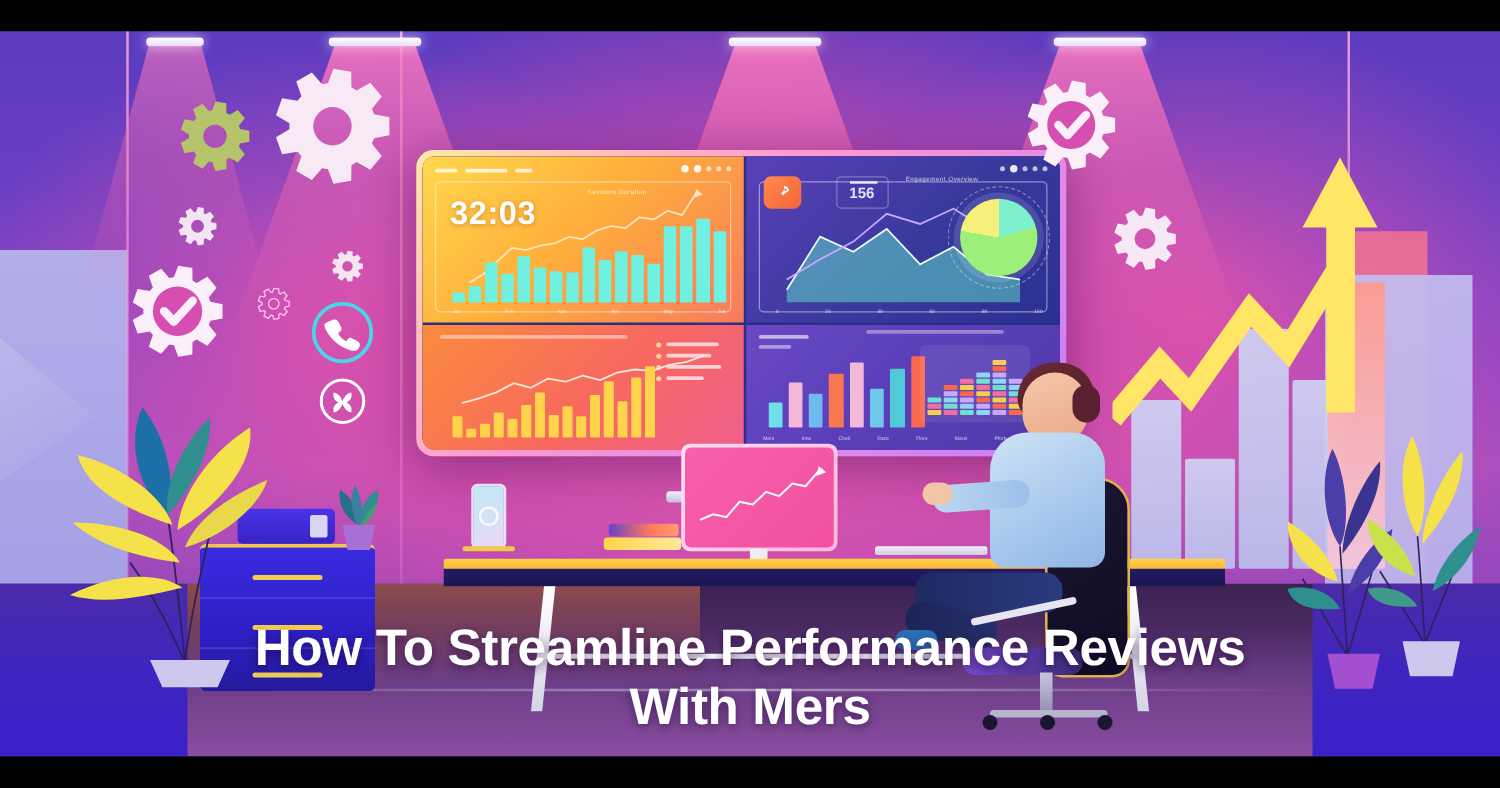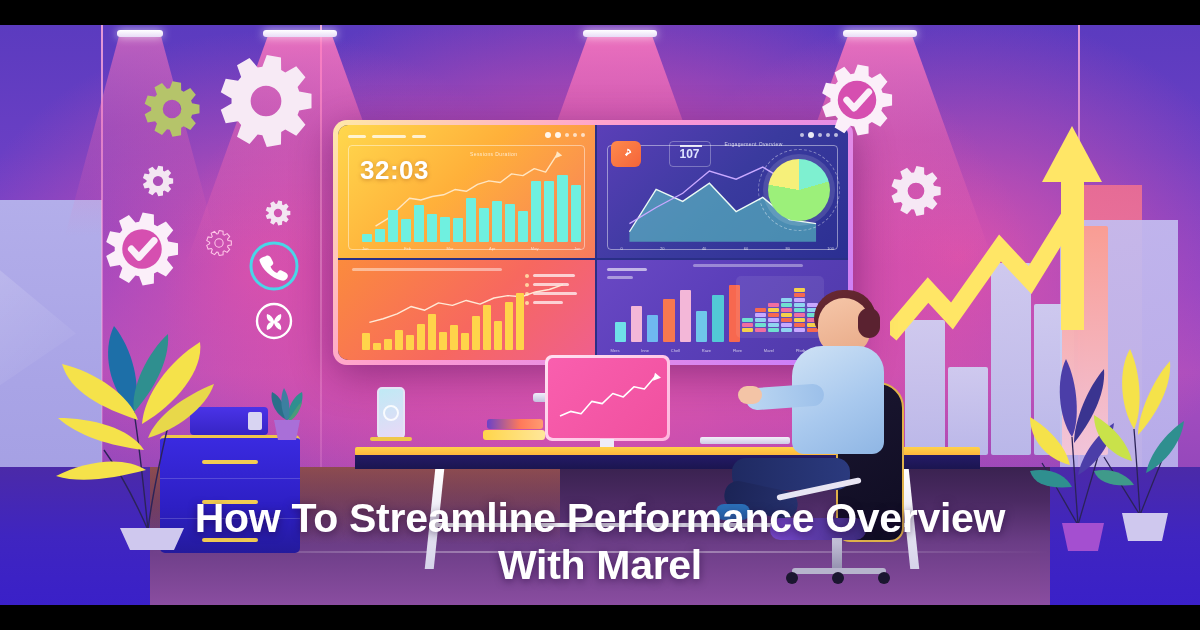--- a/index.html
+++ b/index.html
@@ -418,21 +418,21 @@
             </span>
           </div>
           <div class="inner-frame"></div>
 
           <div class="badge-orange">
             <svg width="14" height="14" viewBox="0 0 24 24" fill="#fff">
               <path d="M14 3c4 0 7 3 7 7-3 1-6 3-8 6l-3-3c3-2 5-5 4-10z"></path>
               <circle cx="16" cy="8" r="1.6" fill="#f4643a"></circle>
             </svg>
           </div>
-          <div class="kpi-box">107</div>
+          <div class="kpi-box">156</div>
           <div class="mini-label" style="left:128px;top:16px;">Engagement  Overview</div>
 
           <svg id="tr-area" width="100%" height="100%" style="position:absolute;left:0;top:0;pointer-events:none" viewBox="0 0 250 152">
               <polygon points="18.0,122.4 48.6,73.7 79.1,87.6 109.7,66.7 140.3,99.2 170.9,83.0 201.4,108.5 232.0,113.1 232,134 18,134" fill="#5fd6c8" opacity=".55"></polygon>
               <polyline points="18.0,122.4 48.6,73.7 79.1,87.6 109.7,66.7 140.3,99.2 170.9,83.0 201.4,108.5 232.0,113.1" fill="none" stroke="#eafaf4" stroke-width="1.6"></polyline>
               <polyline points="18.0,113.1 48.6,94.6 79.1,78.3 109.7,52.8 140.3,62.1 170.9,48.2 201.4,66.7 232.0,87.6" fill="none" stroke="#c8a8ff" stroke-width="1.6"></polyline>
             </svg>
 
           <div class="pie-ring"></div>
           <div class="pie"></div>
@@ -731,17 +731,17 @@
     <div class="gear" style="left:254px;top:276px">
       <svg width="40" height="40" viewBox="0 0 40 40">
         <circle cx="20" cy="20" r="17" fill="none" stroke="#ffffff" stroke-width="2.4"></circle>
         <path d="M13 13c4 1 6 4 7 7 1-3 3-6 7-7 1 4-1 7-4 8 3 1 5 4 4 8-4-1-6-4-7-7-1 3-3 6-7 7-1-4 1-7 4-8-3-1-5-4-4-8z" fill="#ffffff"></path>
       </svg>
     </div>
 
   </div>
 
   <div class="title">
-    <div>How To Streamline Performance Overview</div>
-    <div>With Marel</div>
+    <div>How To Streamline Performance Reviews</div>
+    <div>With Mers</div>
   </div>
 
 </div>
 
 </body></html>

